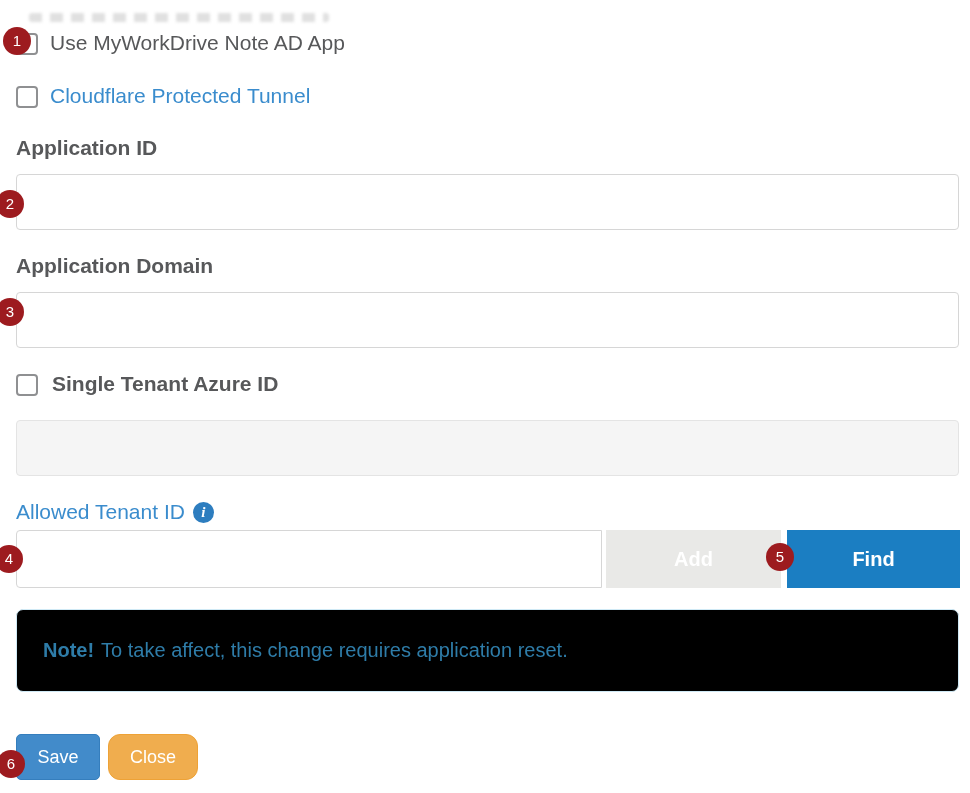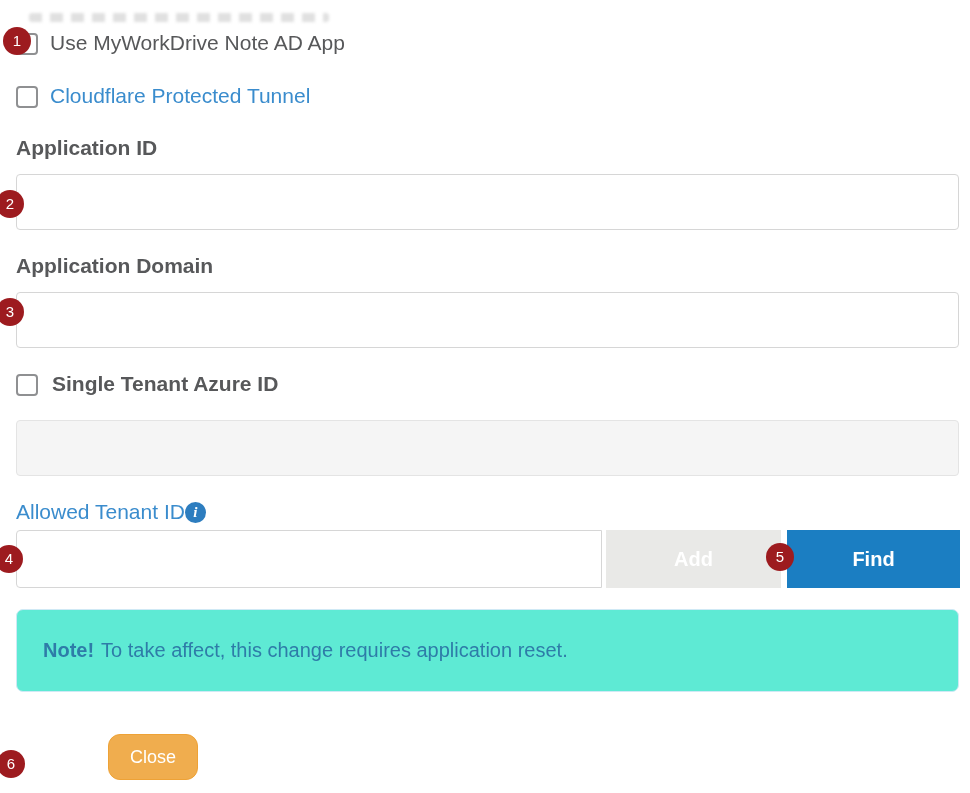--- a/index.html
+++ b/index.html
@@ -58,40 +58,40 @@
     background:#e9e9e7;border:none;color:#fff;font-size:20px;font-weight:bold;
     cursor:default;
   }
   .btn-find{
     position:absolute;left:787px;top:530px;width:173px;height:58px;
     background:#1b7ec2;border:none;color:#fff;font-size:20px;font-weight:bold;
   }
 
   .note{
     position:absolute;left:16px;top:609px;width:943px;height:83px;
-    background:#5eead4;border:1px solid #cfe9f5;border-radius:7px;
+    background:#000000;border:1px solid #cfe9f5;border-radius:7px;
     box-sizing:border-box;display:flex;align-items:center;
     color:#2e7ca8;font-size:20px;padding:0 26px;
   }
   .note .note-title{font-weight:bold;margin-right:7px;}
 
   .btn-save{
     position:absolute;left:16px;top:734px;width:84px;height:46px;
     background:#428bca;border:1px solid #357ebd;border-radius:5px;
     color:#fff;font-size:18px;
   }
   .btn-close{
     position:absolute;left:108px;top:734px;width:90px;height:46px;
     background:#f0ad4e;border:1px solid #eea236;border-radius:12px;
     color:#fff;font-size:18px;
   }
 
   .tenant-label{
     position:absolute;left:16px;top:500px;font-size:21px;color:#3a8ccd;
-    display:flex;align-items:center;gap:0;white-space:nowrap;
+    display:flex;align-items:center;gap:8px;white-space:nowrap;
   }
   .info-icon{
     display:inline-block;width:21px;height:21px;border-radius:50%;
     background:#2d7dbf;color:#fff;text-align:center;line-height:21px;
     font-size:15px;font-weight:bold;font-family:"Liberation Serif","DejaVu Serif",serif;
     font-style:italic;cursor:pointer;
   }
 </style>
 </head>
 <body>
@@ -129,15 +129,16 @@
   </div>
   <input class="text-input tenant-input" style="top: 530px;" type="text" value="">
   <button class="btn btn-add" aria-disabled="true">Add</button>
   <button class="btn btn-find">Find</button>
 
   <div class="note">
     <span class="note-title">Note!</span>
     <span>To take affect, this change requires application reset.</span>
   </div>
 
+  <button class="btn btn-save">Save</button>
   <button class="btn btn-close">Close</button>
 
 </div>
 
 </body></html>

